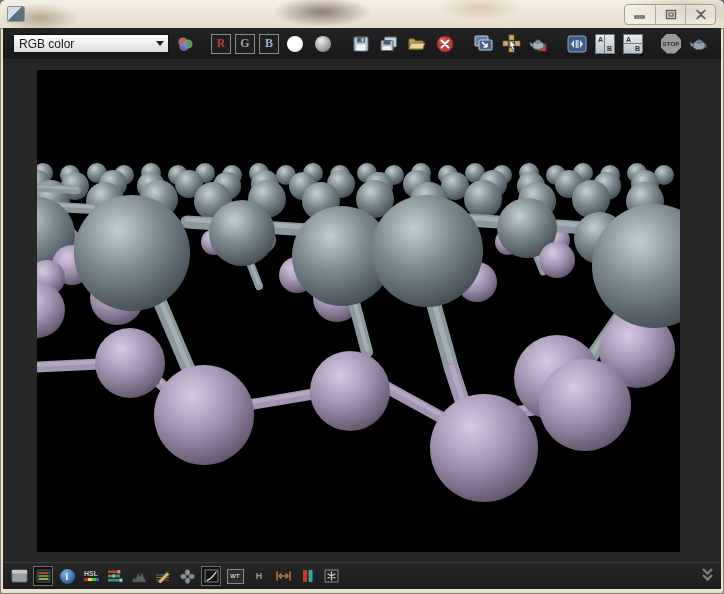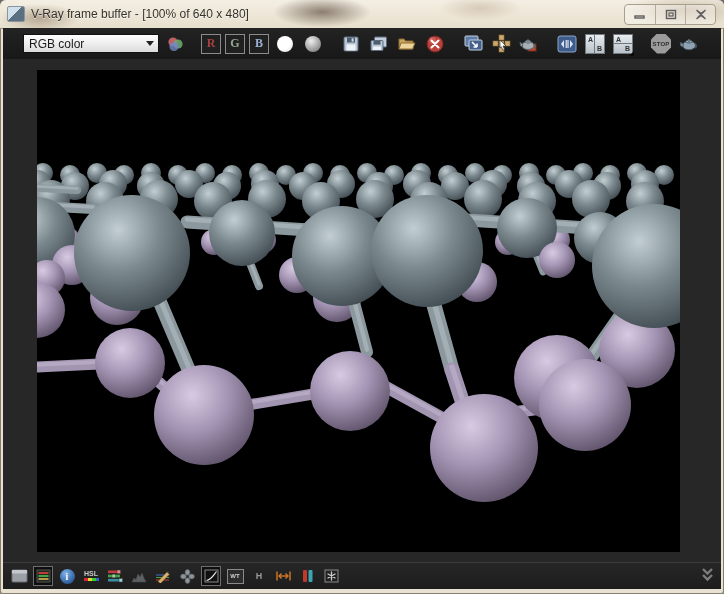--- a/index.html
+++ b/index.html
@@ -16,21 +16,21 @@
   .app-icon{width:16px;height:14px;margin:0 6px 0 7px;border:1px solid #8a93a0;border-radius:2px;
     background:linear-gradient(135deg,#cfe0ea 0 45%,#5a6f80 45% 100%);flex:0 0 auto;}
   .title-text{font-size:12px;color:#35322c;text-shadow:0 1px 0 rgba(255,255,255,.6);white-space:nowrap;}
   .winbtns{position:absolute;right:8px;top:4px;display:flex;height:19px;border:1px solid #a79f8e;border-radius:4px;background:rgba(255,255,255,.35);overflow:hidden;}
   .winbtn{width:30px;display:flex;align-items:center;justify-content:center;border:none;background:transparent;cursor:pointer;padding:0;}
   .winbtn + .winbtn{border-left:1px solid #b3ab9a;}
   .winbtn svg{display:block;}
   
   .chrome{position:absolute;left:3px;right:3px;top:28px;bottom:5px;background:#272727;display:flex;flex-direction:column;}
   
-  .toolbar{height:31px;flex:0 0 auto;background:linear-gradient(#232323,#181818);display:flex;align-items:center;padding:0 20px;gap:4px;}
+  .toolbar{height:31px;flex:0 0 auto;background:linear-gradient(#232323,#181818);display:flex;align-items:center;padding:0 10px;gap:4px;}
   .dropdown{width:180px;height:19px;background:linear-gradient(#ffffff,#dcdcdc);border:1px solid #111;display:flex;align-items:center;font-size:12px;color:#1a1a1a;padding-left:5px;box-sizing:border-box;cursor:pointer;}
   .dropdown .dd-arrow{margin-left:auto;margin-right:4px;width:0;height:0;border-left:4px solid transparent;border-right:4px solid transparent;border-top:5px solid #222;}
   .tbtn{width:24px;height:24px;flex:0 0 auto;display:flex;align-items:center;justify-content:center;background:transparent;border:none;padding:0;cursor:pointer;position:relative;}
   .tbtn.boxed{width:20px;height:20px;border:1px solid #8b8b8b;background:#202020;}
   .chan-letter{font-size:12px;font-weight:bold;font-family:"Liberation Serif",serif;}
   .chan-r{color:#a84040;} .chan-g{color:#96a996;} .chan-b{color:#9cb0d4;}
   .circ{border-radius:50%;}
   .alpha-circ{width:16px;height:16px;background:radial-gradient(circle at 38% 32%,#ffffff 0 55%,#d2d2d2);}
   .mono-circ{width:16px;height:16px;background:radial-gradient(circle at 38% 32%,#efefef,#8a8a8a 75%);}
   .gap{width:6px;flex:0 0 auto;}
@@ -54,21 +54,20 @@
   .chevron-dn{position:absolute;right:6px;top:4px;cursor:pointer;}
   .info-circ{width:15px;height:15px;border-radius:50%;background:radial-gradient(circle at 38% 30%,#7fb3e8,#2f5f9e 70%);display:flex;align-items:center;justify-content:center;color:#fff;font-size:10px;font-weight:bold;font-family:"Liberation Serif",serif;}
 </style>
 </head>
 <body>
 
 <div class="window">
 
   <div class="titlebar">
     <span class="app-icon"></span>
-    <span class="title-text">V-Ray frame buffer - [100% of 640 x 480]</span>
     <div class="winbtns">
       <button class="winbtn">
         <svg width="12" height="10" viewBox="0 0 12 10">
             <rect x="1" y="6" width="9" height="2" fill="none" stroke="#5d5d5d" stroke-width="1.4"></rect>
           </svg>
       </button>
       <button class="winbtn">
         <svg width="12" height="11" viewBox="0 0 12 11">
             <rect x="1.5" y="1.5" width="9" height="8" fill="none" stroke="#5d5d5d" stroke-width="1.4"></rect>
             <rect x="4" y="4" width="4" height="3" fill="none" stroke="#5d5d5d" stroke-width="1.2"></rect>

